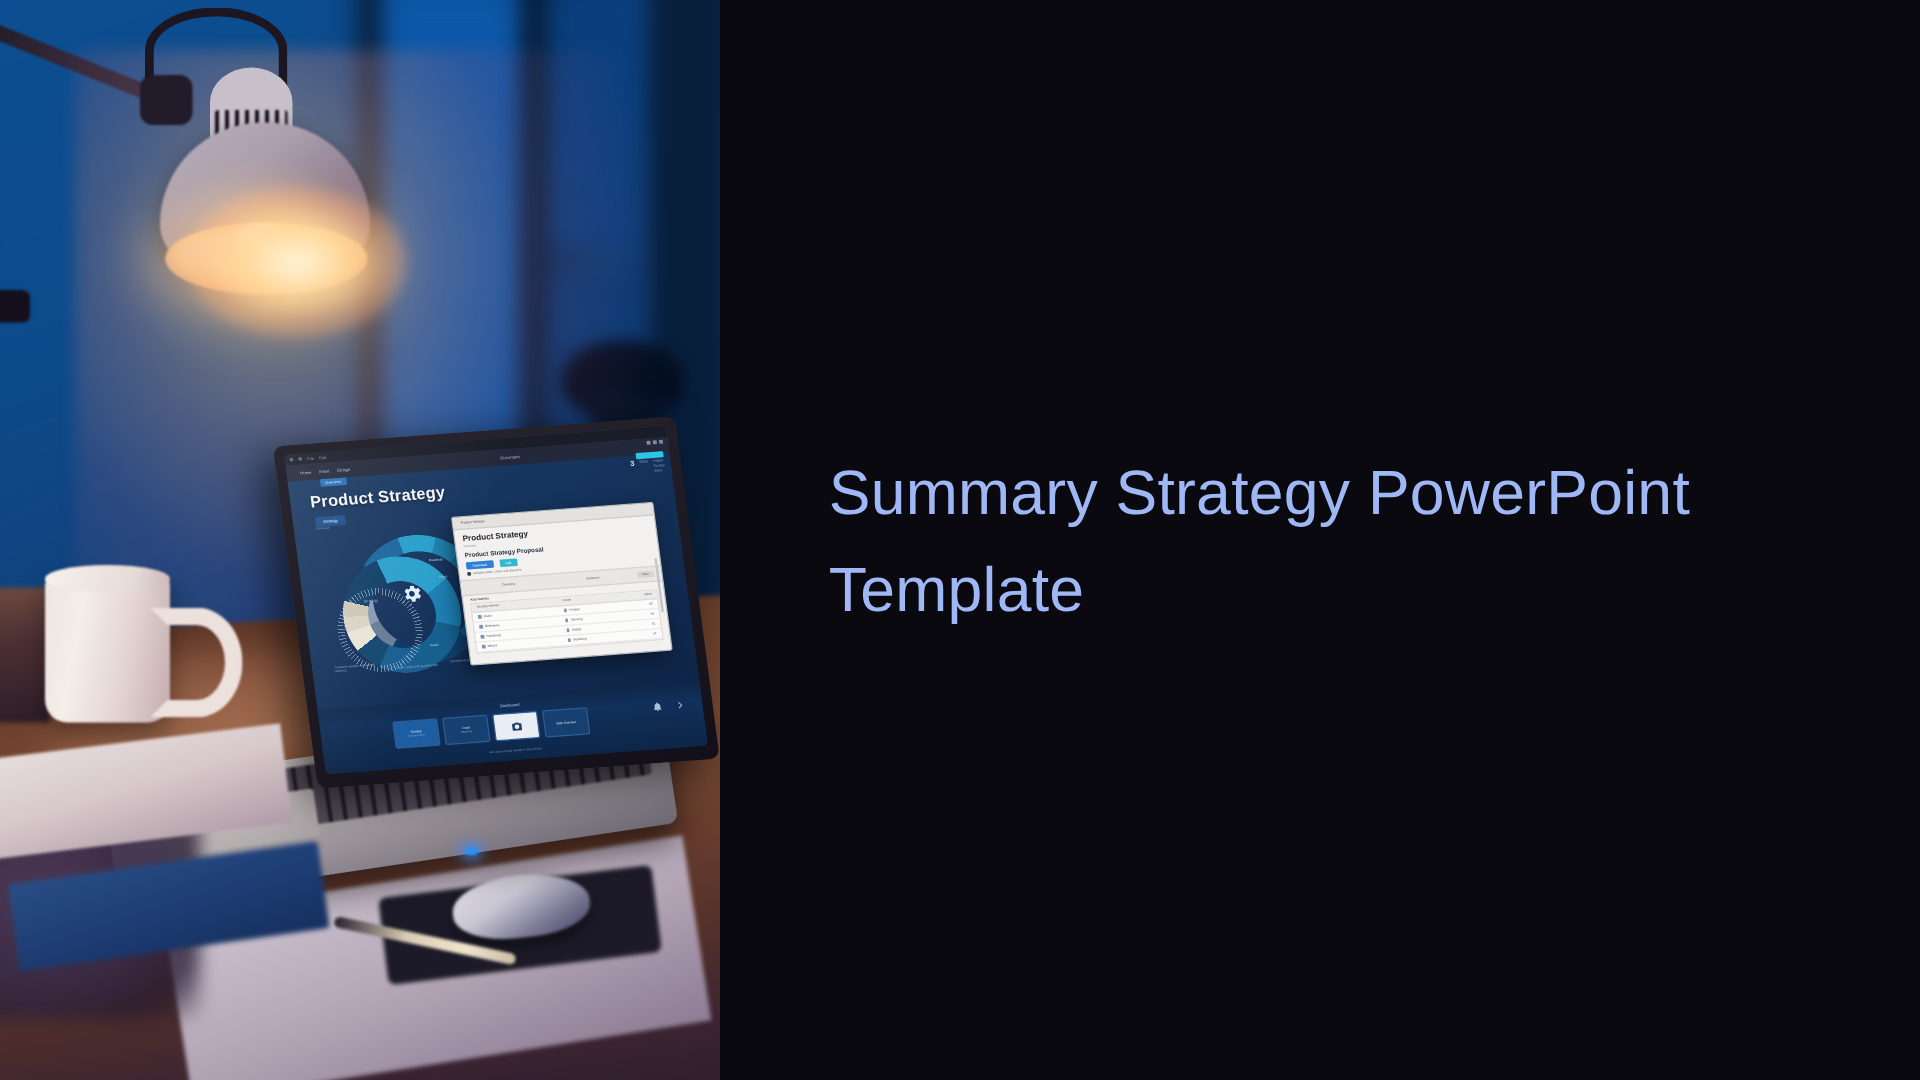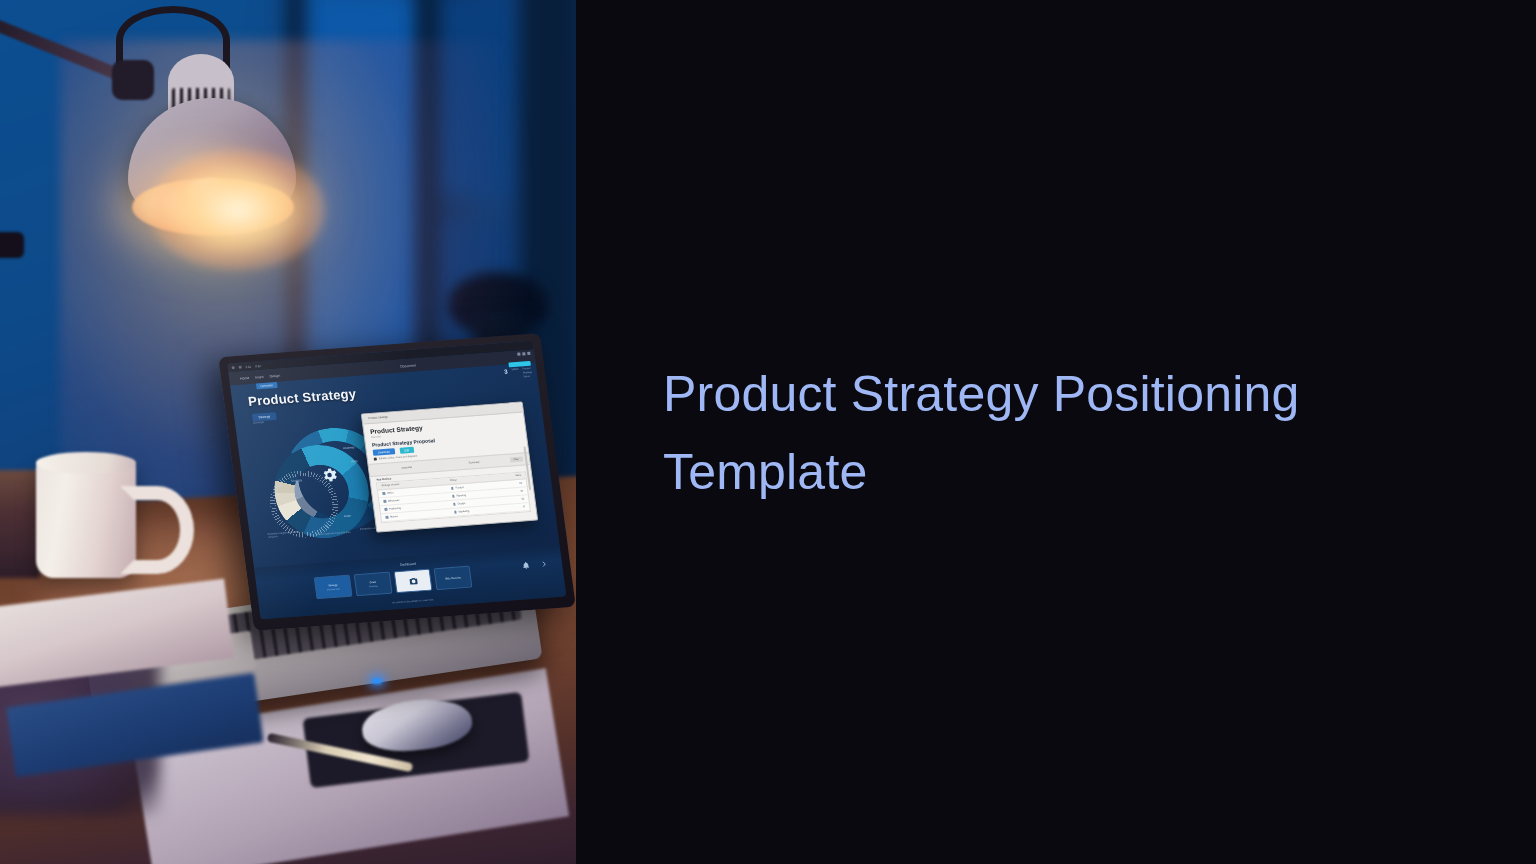--- a/index.html
+++ b/index.html
@@ -865,17 +865,17 @@
       </div>
     </div>
 
     <div class="hand-blur"></div>
     <div class="notebook"></div>
     <div class="blue-pad"></div>
   </div>
 
   <div id="right-panel">
     <div id="title-block">
-      <h1 id="slide-title">Product Strategy Positioning Template</h1>
+      <h1 id="slide-title">Summary Strategy PowerPoint Template</h1>
     </div>
   </div>
 
 </div>
 
 </body></html>

